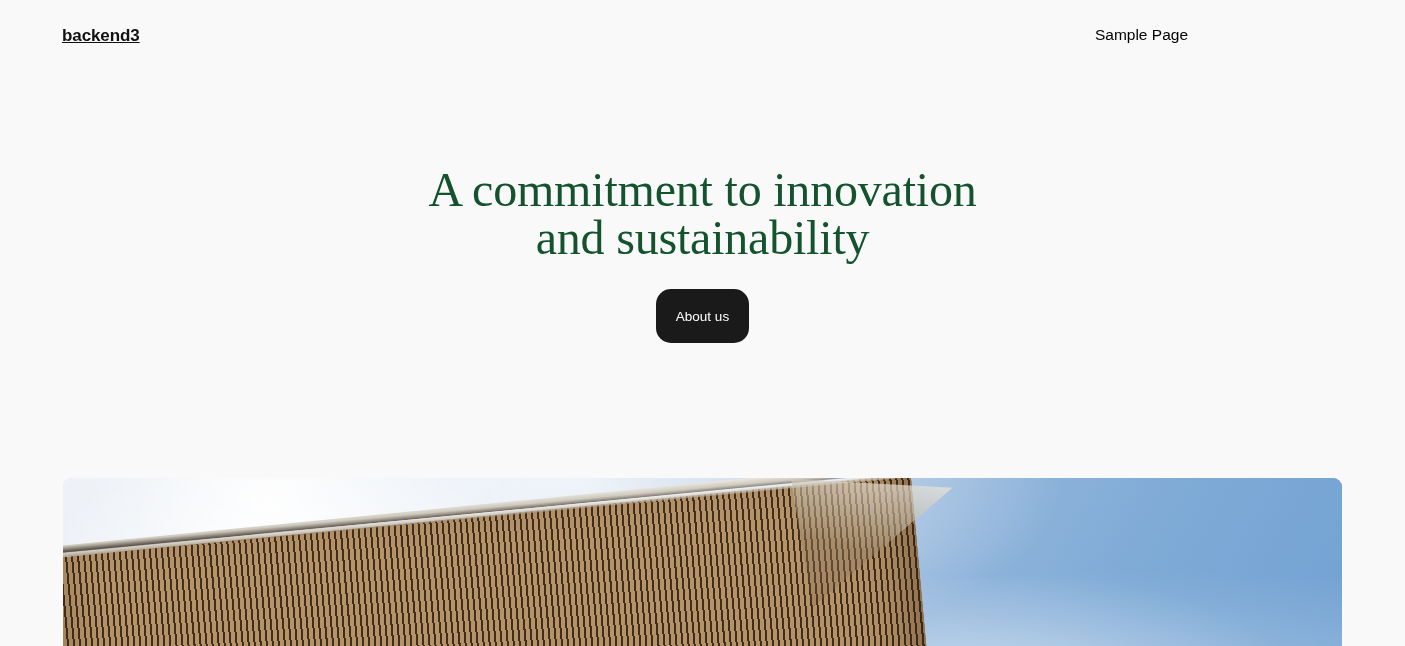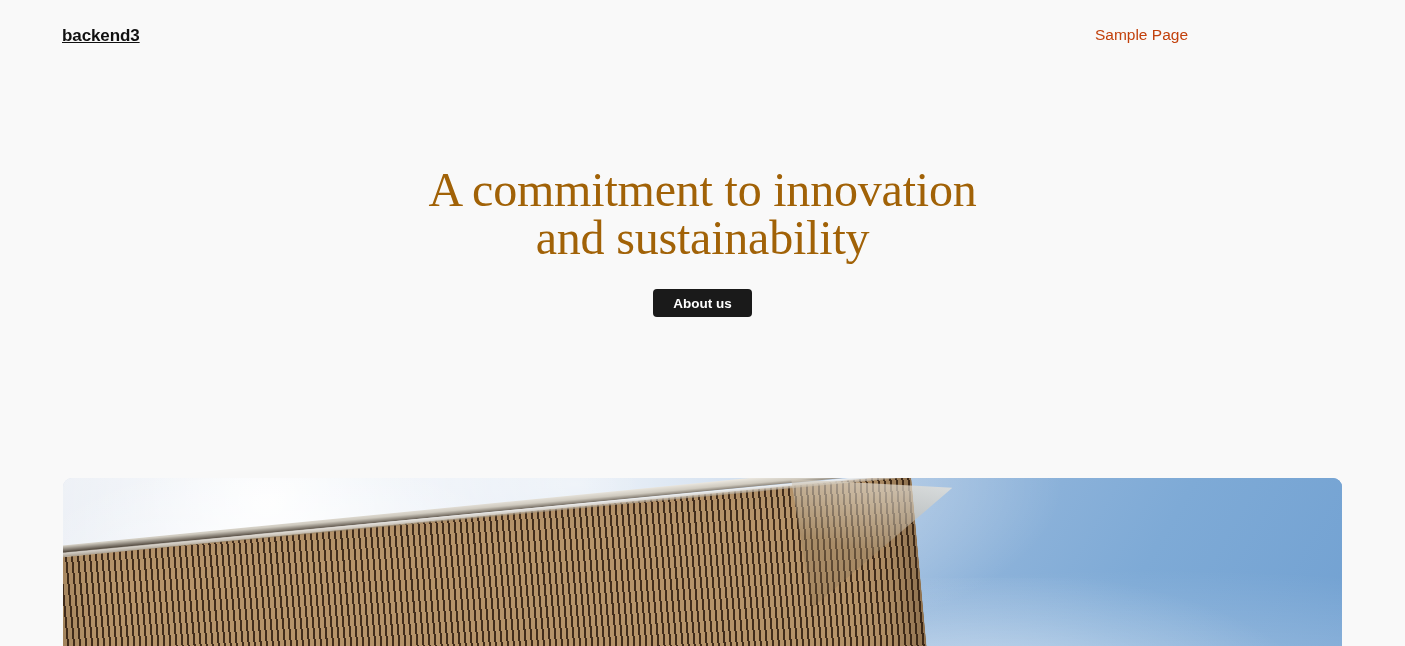--- a/index.html
+++ b/index.html
@@ -44,71 +44,70 @@
     color: #111111;
     line-height: 1;
   }
   .nav {
     display: flex;
     align-items: center;
     gap: 28px;
   }
   .nav-link {
     font-size: 15.5px;
-    color: #c2410c;
+    color: #000000;
     text-decoration: none;
     line-height: 1;
   }
 
   
   .hero {
     position: absolute;
     top: 150px;
     left: 0;
     width: 1405px;
     text-align: center;
   }
   .hero-title {
     font-family: "Liberation Serif", serif;
     font-weight: 400;
     font-size: 48px;
     line-height: 1.0;
     letter-spacing: -0.2px;
-    color: #a16207;
+    color: #14532d;
     margin: 0 auto;
     width: 620px;
     padding-top: 16px;
   }
   .hero-sub {
     font-size: 15.5px;
     line-height: 26px;
     color: #1c1c1c;
     margin: 26px auto 0 auto;
     width: 500px;
   }
   .hero-cta-wrap {
     margin-top: 27px;
     display: flex;
     justify-content: center;
   }
   .hero-cta {
     display: inline-flex;
     align-items: center;
     justify-content: center;
-    height: 28px;
+    height: 54px;
     padding: 0 20px;
     background: #1a1a1a;
     color: #ffffff;
     font-size: 13.5px;
     border: none;
-    border-radius: 4px;
+    border-radius: 15px;
     cursor: pointer;
     font-family: "Liberation Sans", sans-serif;
     text-decoration: none;
-    font-weight: bold;
   }
 
   
   .hero-image {
     position: absolute;
     left: 63px;
     top: 478px;
     width: 1279px;
     height: 300px;
     border-radius: 9px;

